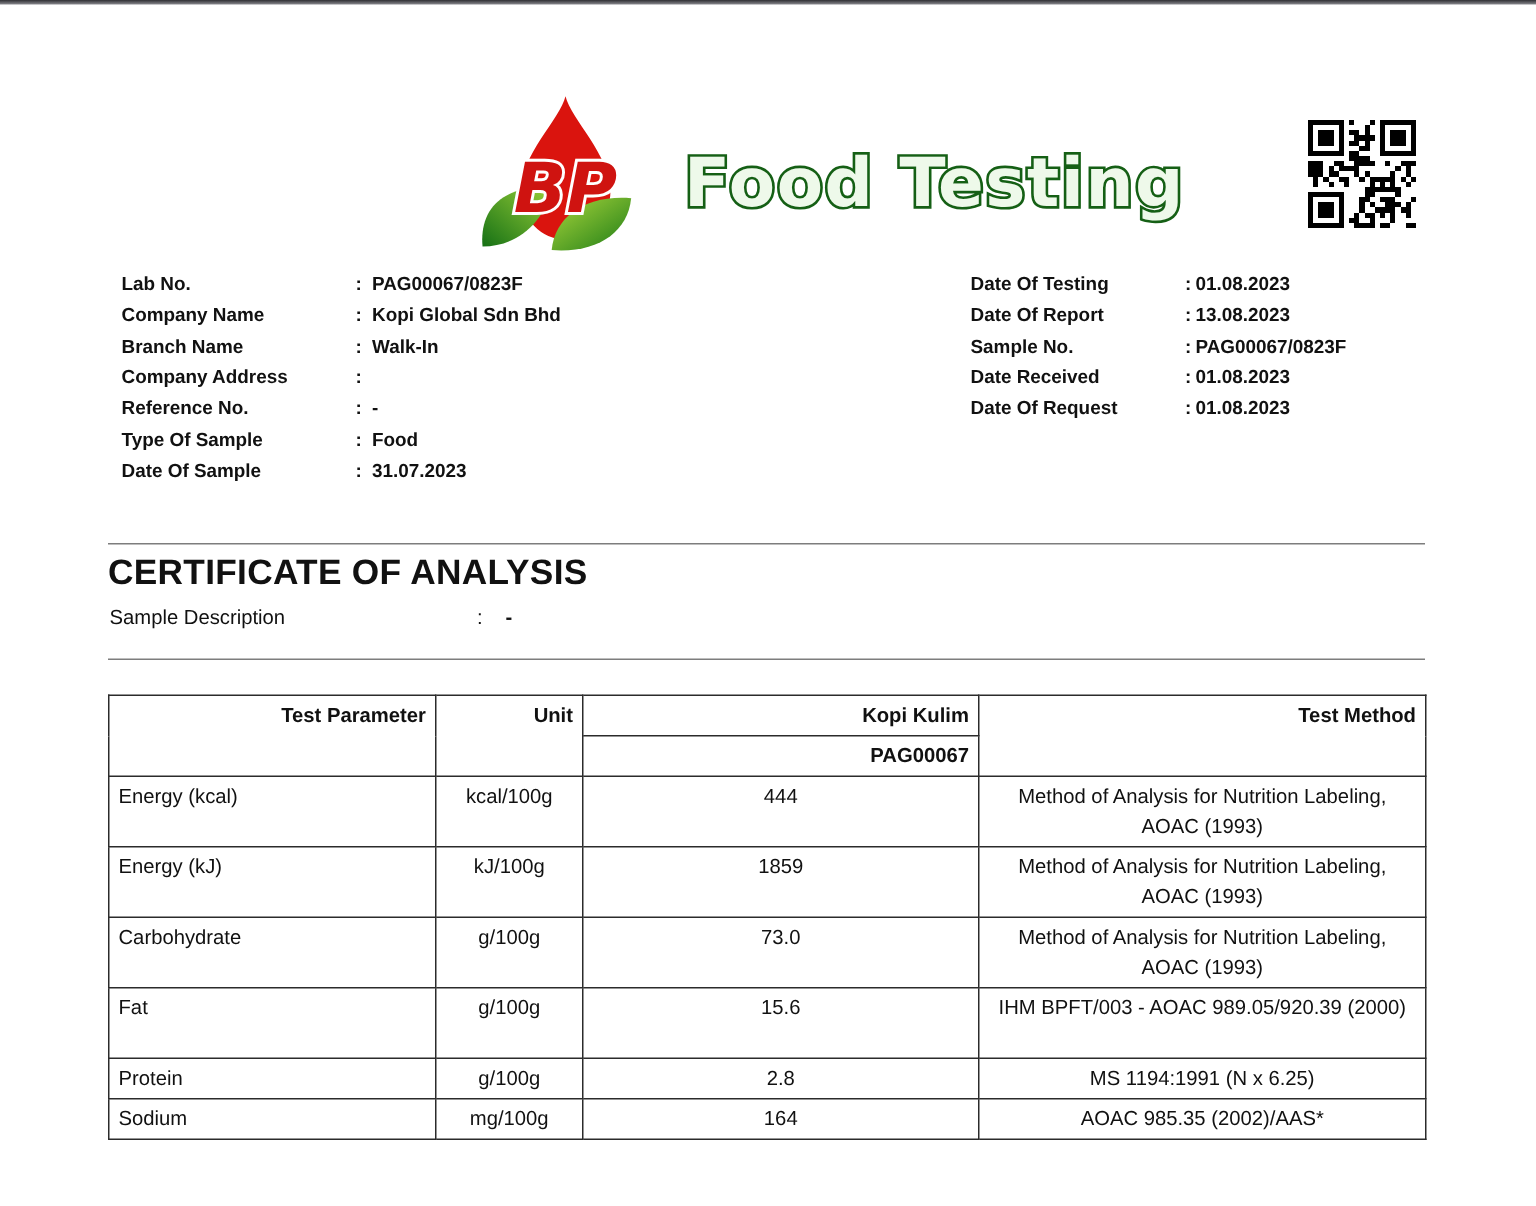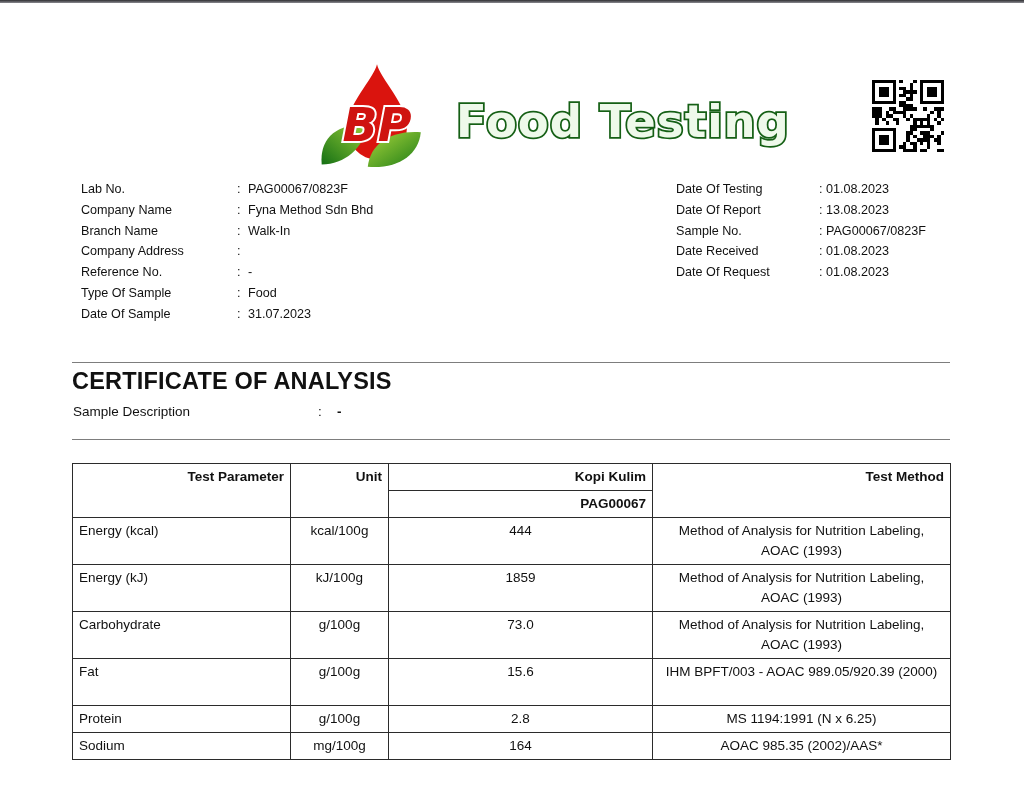--- a/index.html
+++ b/index.html
@@ -29,26 +29,26 @@
     text-shadow: 0 0 1px #166016;
     white-space: nowrap;
   }
 
   
   .qr-box { position: absolute; left: 872px; top: 80px; width: 72px; height: 72px; }
   .qr-box svg { width: 100%; height: 100%; shape-rendering: crispEdges; }
 
   
   .info-left { position: absolute; left: 81px; top: 179px; width: 545px; }
-  .info-row { display: flex; align-items: flex-start; line-height: 20.8px; font-size: 12.6px; font-weight: normal; }
+  .info-row { display: flex; align-items: flex-start; line-height: 20.8px; font-size: 12.6px; font-weight: bold; }
   .info-label { width: 156px; flex: 0 0 156px; }
   .info-colon { width: 11px; flex: 0 0 11px; }
   .info-value { max-width: 372px; }
 
-  .info-right { position: absolute; left: 676px; top: 179px; width: 300px; }
+  .info-right { position: absolute; left: 647px; top: 179px; width: 300px; }
   .info-right .info-label { width: 143px; flex: 0 0 143px; }
   .info-right .info-colon { width: 7px; flex: 0 0 7px; }
 
   
   .rule { position: absolute; left: 72px; width: 878px; height: 0; border-top: 1.5px solid #7d7d7d; }
   #rule1 { top: 362px; }
   #rule2 { top: 439px; }
 
   .coa-title {
     position: absolute; left: 72px; top: 368px;
@@ -252,21 +252,21 @@
   <div class="info-left" id="info-left-rows">
   <div class="info-row">
     <span class="info-label">Lab No.</span>
     <span class="info-colon">:</span>
     <span class="info-value">PAG00067/0823F</span>
   </div>
 
   <div class="info-row">
     <span class="info-label">Company Name</span>
     <span class="info-colon">:</span>
-    <span class="info-value">Fyna Method Sdn Bhd</span>
+    <span class="info-value">Kopi Global Sdn Bhd</span>
   </div>
 
   <div class="info-row">
     <span class="info-label">Branch Name</span>
     <span class="info-colon">:</span>
     <span class="info-value">Walk-In</span>
   </div>
 
   <div class="info-row">
     <span class="info-label">Company Address</span>

